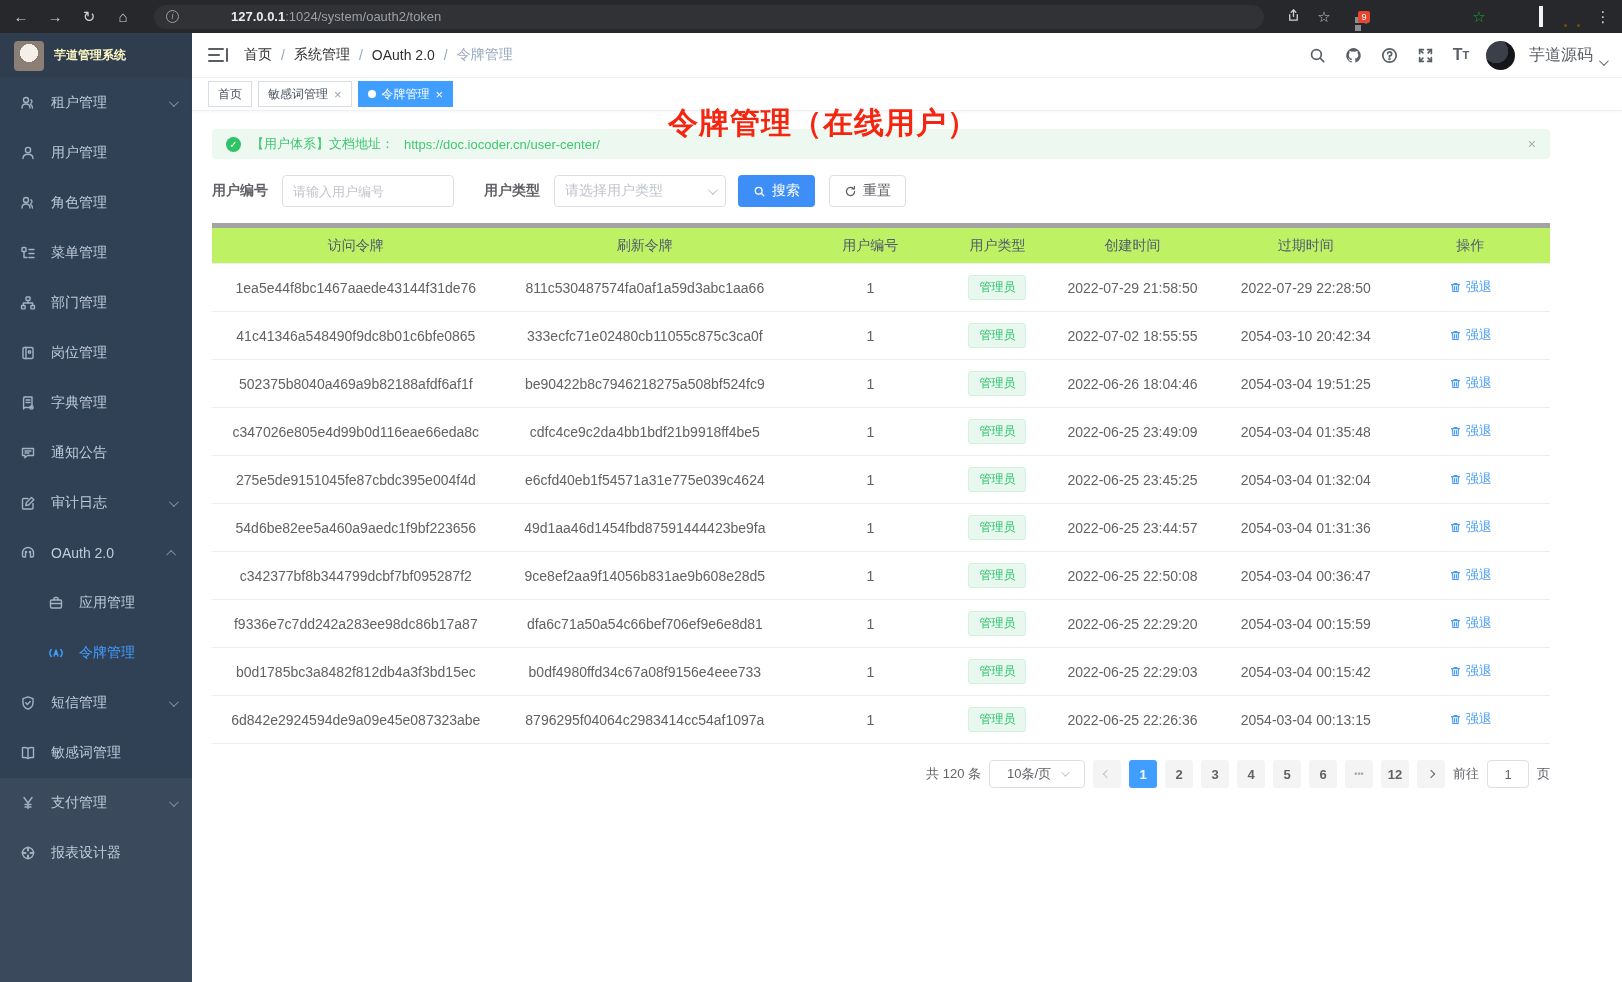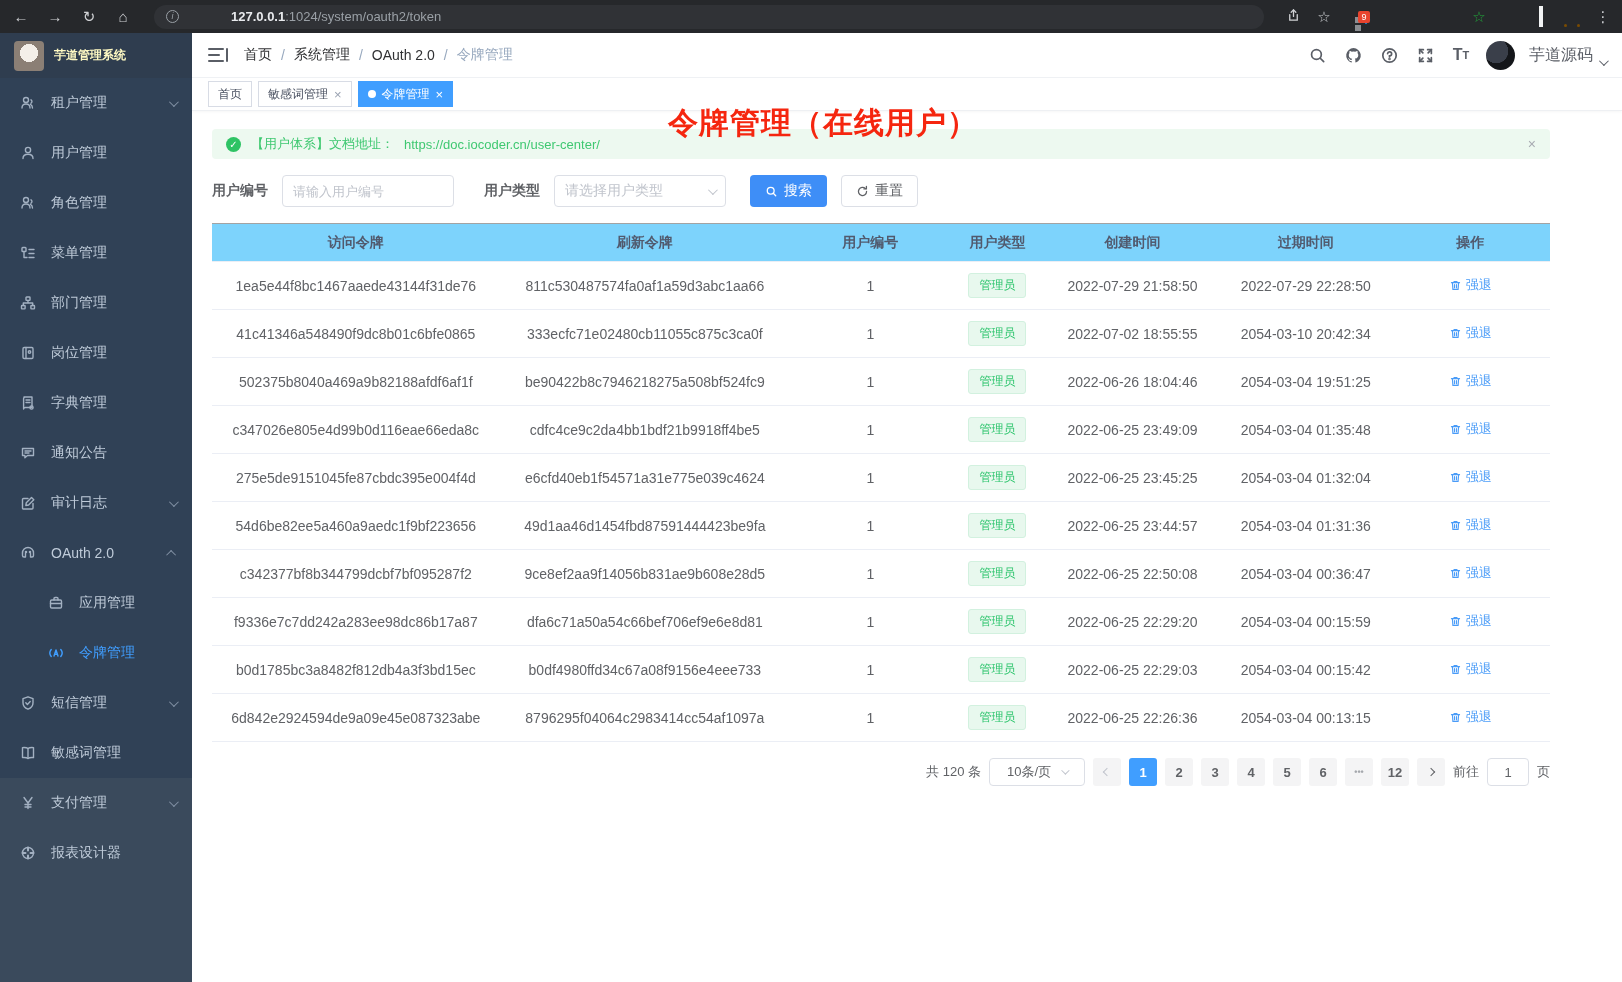--- a/index.html
+++ b/index.html
@@ -119,28 +119,28 @@
   .f-input::placeholder { color:#c0c4cc; }
   .f-select { width:172px; height:32px; border:1px solid #dcdfe6; border-radius:4px;
     display:flex; align-items:center; padding:0 10px; color:#c0c4cc; font-size:14px;
     cursor:pointer; }
   .f-select .chev { margin-left:auto; border-color:#c0c4cc; }
   .gap30 { width:30px; }
   .btn { height:32px; border-radius:4px; display:flex; align-items:center; gap:6px;
     padding:0 14px; font-size:14px; cursor:pointer; border:1px solid transparent; }
   .btn svg { width:13px; height:13px; fill:none; stroke:currentColor; stroke-width:1.6;
     stroke-linecap:round; }
-  .btn.primary { background:#3e8ef7; color:#fff; margin-left:24px; }
+  .btn.primary { background:#3e8ef7; color:#fff; margin-left:12px; }
   .btn.plain { background:#fff; border-color:#dcdfe6; color:#606266; margin-left:14px; }
 
   
   table { width:100%; border-collapse:collapse; margin-top:16px; font-size:14px;
     color:#606266; table-layout:fixed; }
-  thead th { background:#7dd3fc; color:#515a6e; font-weight:700; height:38px;
-    border-top:1px solid #a3a3a3; border-bottom:1px solid #ebeef5; }
+  thead th { background:#bef264; color:#515a6e; font-weight:400; height:38px;
+    border-top:5px solid #a3a3a3; border-bottom:1px solid #ebeef5; }
   tbody td { height:48px; text-align:center; border-bottom:1px solid #ebeef5;
     overflow:hidden; white-space:nowrap; }
   .utag { display:inline-block; padding:3px 10px; font-size:12px; color:#2bc46c;
     background:#e8f8ee; border:1px solid #d2f1df; border-radius:3px; }
   .kick { color:#4a9cf8; display:inline-flex; align-items:center; gap:4px; cursor:pointer;
     font-size:13px; }
   .kick svg { width:13px; height:13px; fill:none; stroke:currentColor; stroke-width:1.4;
     stroke-linecap:round; }
 
   

